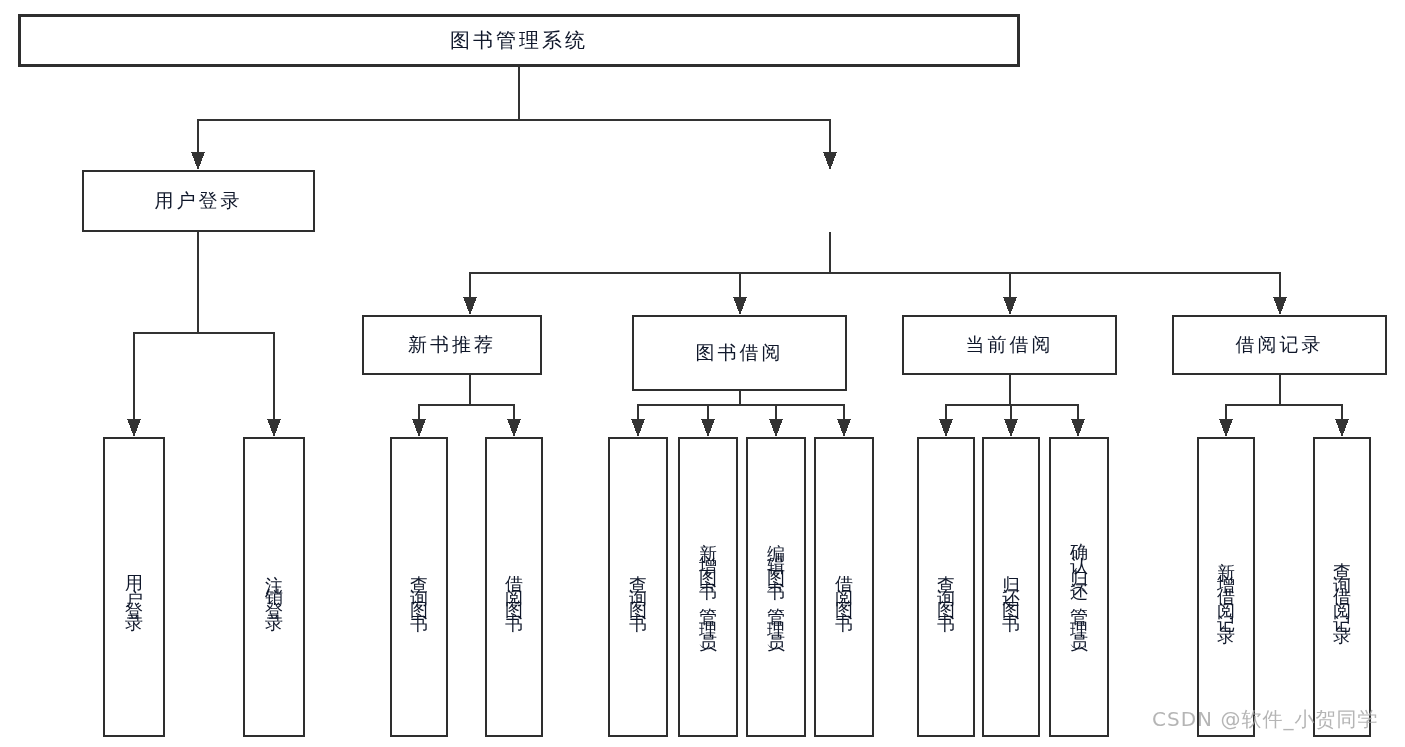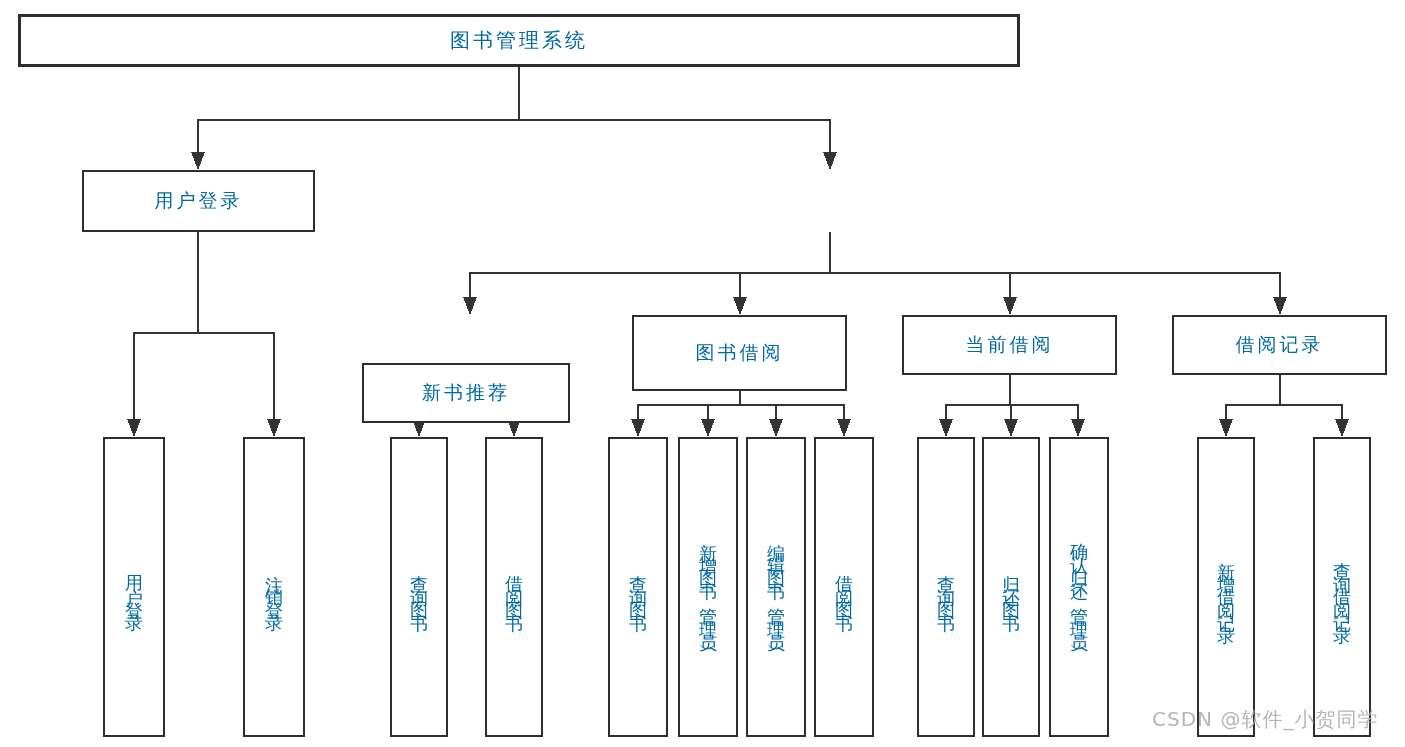--- a/index.html
+++ b/index.html
@@ -22,21 +22,21 @@
     z-index: 1;
   }
   .node {
     position: absolute;
     box-sizing: border-box;
     background: #ffffff;
     border: 2px solid #2e2e2e;
     display: flex;
     align-items: center;
     justify-content: center;
-    color: #0369a1;
+    color: #0f172a;
     z-index: 2;
   }
   .node.root {
     border-width: 3px;
     font-size: 20px;
     letter-spacing: 3px;
   }
   .node.branch {
     font-size: 19px;
     letter-spacing: 3px;
@@ -141,21 +141,21 @@
   </svg>
 
   <div class="node root" style="left:18px; top:14px; width:1002px; height:53px;">
     <span>图书管理系统</span>
   </div>
 
   <div class="node branch" style="left:82px; top:170px; width:233px; height:62px;">
     <span>用户登录</span>
   </div>
 
-  <div class="node branch" style="left:362px; top:315px; width:208px; height:60px;margin-top:48px;">
+  <div class="node branch" style="left:362px; top:315px; width:180px; height:60px;">
     <span>新书推荐</span>
   </div>
   <div class="node branch" style="left:632px; top:315px; width:215px; height:76px;">
     <span>图书借阅</span>
   </div>
   <div class="node branch" style="left:902px; top:315px; width:215px; height:60px;">
     <span>当前借阅</span>
   </div>
   <div class="node branch" style="left:1172px; top:315px; width:215px; height:60px;">
     <span>借阅记录</span>

